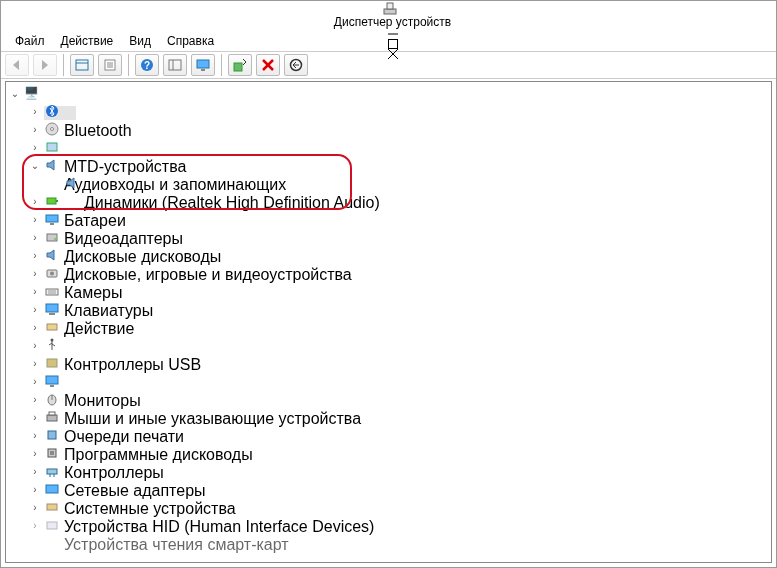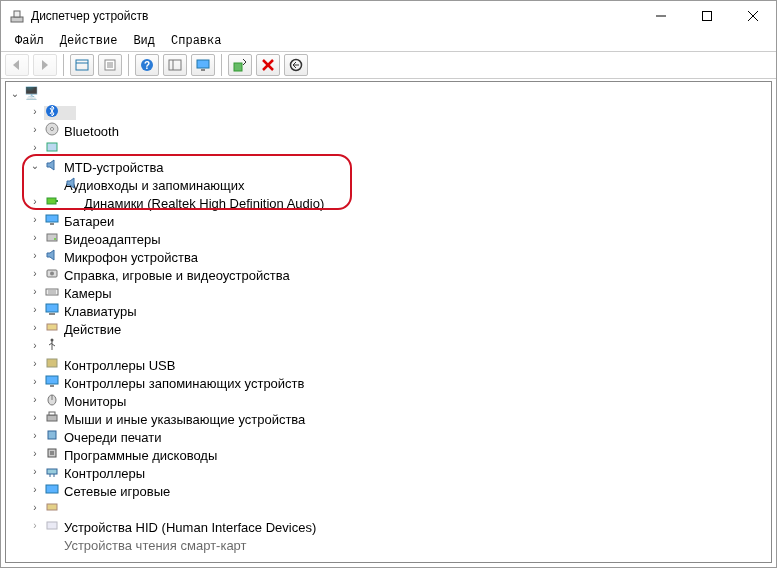--- a/index.html
+++ b/index.html
@@ -13,41 +13,42 @@
     border: 1px solid #999;
     overflow: hidden;
     position: relative;
   }
   .titlebar {
     height: 30px;
     background: #fff;
     display: flex;
     align-items: center;
     padding-left: 8px;
+    flex-direction: column;
   }
   .titlebar .app-icon {
     width: 16px; height: 16px;
     display: inline-flex; align-items: center; justify-content: center;
     margin-right: 6px;
   }
   .titlebar .title { flex: 1; font-size: 12px; color: #000; }
   .win-btn {
     width: 46px; height: 30px;
     display: flex; align-items: center; justify-content: center;
     color: #000;
   }
 
   .menubar {
     height: 20px;
     display: flex;
     align-items: center;
     padding: 0 6px;
     font-size: 12px;
   }
-  .menubar .menu-item { padding: 2px 8px; font-family: Liberation Mono, monospace; }
+  .menubar .menu-item { padding: 2px 8px; }
 
   .toolbar {
     height: 28px;
     border-top: 1px solid #ccc;
     border-bottom: 1px solid #ccc;
     display: flex;
     align-items: center;
     padding: 0 4px;
     gap: 4px;
   }
@@ -91,21 +92,21 @@
     color: #555; font-size: 10px;
     margin-right: 0px;
   }
   .chevron.none { visibility: hidden; }
   .dev-icon {
     width: 16px; height: 16px;
     display: inline-flex; align-items: center; justify-content: center;
     margin: 0 4px 0 2px;
     font-size: 12px;
   }
-  .node-label { font-size: 13px; color: #000; margin-top: 40px; }
+  .node-label { font-size: 16px; color: #000; margin-top: 40px; }
 
   .highlight-oval {
     position: absolute;
     border: 2px solid #d01022;
     border-radius: 14px;
     pointer-events: none;
   }
   .root-label {
     display:inline-block;
     background:#e4e4e4;
@@ -301,31 +302,31 @@
   </div>
 
   <div class="node-row indent1">
     <span class="chevron">›</span>
     <span class="dev-icon">
         <svg width="14" height="14">
           <rect x="2" y="4" width="10" height="7" fill="#ccc" stroke="#777"></rect>
           <circle cx="10" cy="9" r="1" fill="#6c3"></circle>
         </svg>
       </span>
-    <span class="node-label">Микрофон устройства</span>
+    <span class="node-label">Дисковые дисководы</span>
   </div>
 
   <div class="node-row indent1">
     <span class="chevron">›</span>
     <span class="dev-icon">
         <svg width="14" height="14">
           <path d="M2 5 L5 5 L9 2 L9 12 L5 9 L2 9 Z" fill="#7aa9d4" stroke="#3a6ea5"></path>
         </svg>
       </span>
-    <span class="node-label">Справка, игровые и видеоустройства</span>
+    <span class="node-label">Дисковые, игровые и видеоустройства</span>
   </div>
 
   <div class="node-row indent1">
     <span class="chevron">›</span>
     <span class="dev-icon">
         <svg width="14" height="14">
           <rect x="2" y="4" width="10" height="7" rx="1" fill="#ddd" stroke="#777"></rect>
           <circle cx="7" cy="7.5" r="2" fill="#888"></circle>
         </svg>
       </span>
@@ -375,21 +376,20 @@
     <span class="node-label">Контроллеры USB</span>
   </div>
 
   <div class="node-row indent1">
     <span class="chevron">›</span>
     <span class="dev-icon">
         <svg width="14" height="14">
           <rect x="2" y="3" width="10" height="8" fill="#d4c27a" stroke="#997"></rect>
         </svg>
       </span>
-    <span class="node-label">Контроллеры запоминающих устройств</span>
   </div>
 
   <div class="node-row indent1">
     <span class="chevron">›</span>
     <span class="dev-icon">
         <svg width="14" height="14">
           <rect x="1" y="2" width="12" height="8" fill="#5bb3ff" stroke="#27a"></rect>
           <rect x="5" y="11" width="4" height="2" fill="#888"></rect>
         </svg>
       </span>
@@ -441,30 +441,31 @@
 
   <div class="node-row indent1">
     <span class="chevron">›</span>
     <span class="dev-icon">
         <svg width="14" height="14">
           <rect x="2" y="5" width="10" height="5" fill="#9cd" stroke="#369"></rect>
           <line x1="5" y1="10" x2="5" y2="13" stroke="#369"></line>
           <line x1="9" y1="10" x2="9" y2="13" stroke="#369"></line>
         </svg>
       </span>
-    <span class="node-label">Сетевые игровые</span>
+    <span class="node-label">Сетевые адаптеры</span>
   </div>
 
   <div class="node-row indent1">
     <span class="chevron">›</span>
     <span class="dev-icon">
         <svg width="14" height="14">
           <rect x="1" y="3" width="12" height="8" fill="#5bb3ff" stroke="#27a"></rect>
         </svg>
       </span>
+    <span class="node-label">Системные устройства</span>
   </div>
 
   <div class="node-row indent1">
     <span class="chevron">›</span>
     <span class="dev-icon">
         <svg width="14" height="14">
           <rect x="2" y="4" width="10" height="6" fill="#e4d088" stroke="#a87"></rect>
         </svg>
       </span>
     <span class="node-label">Устройства HID (Human Interface Devices)</span>

